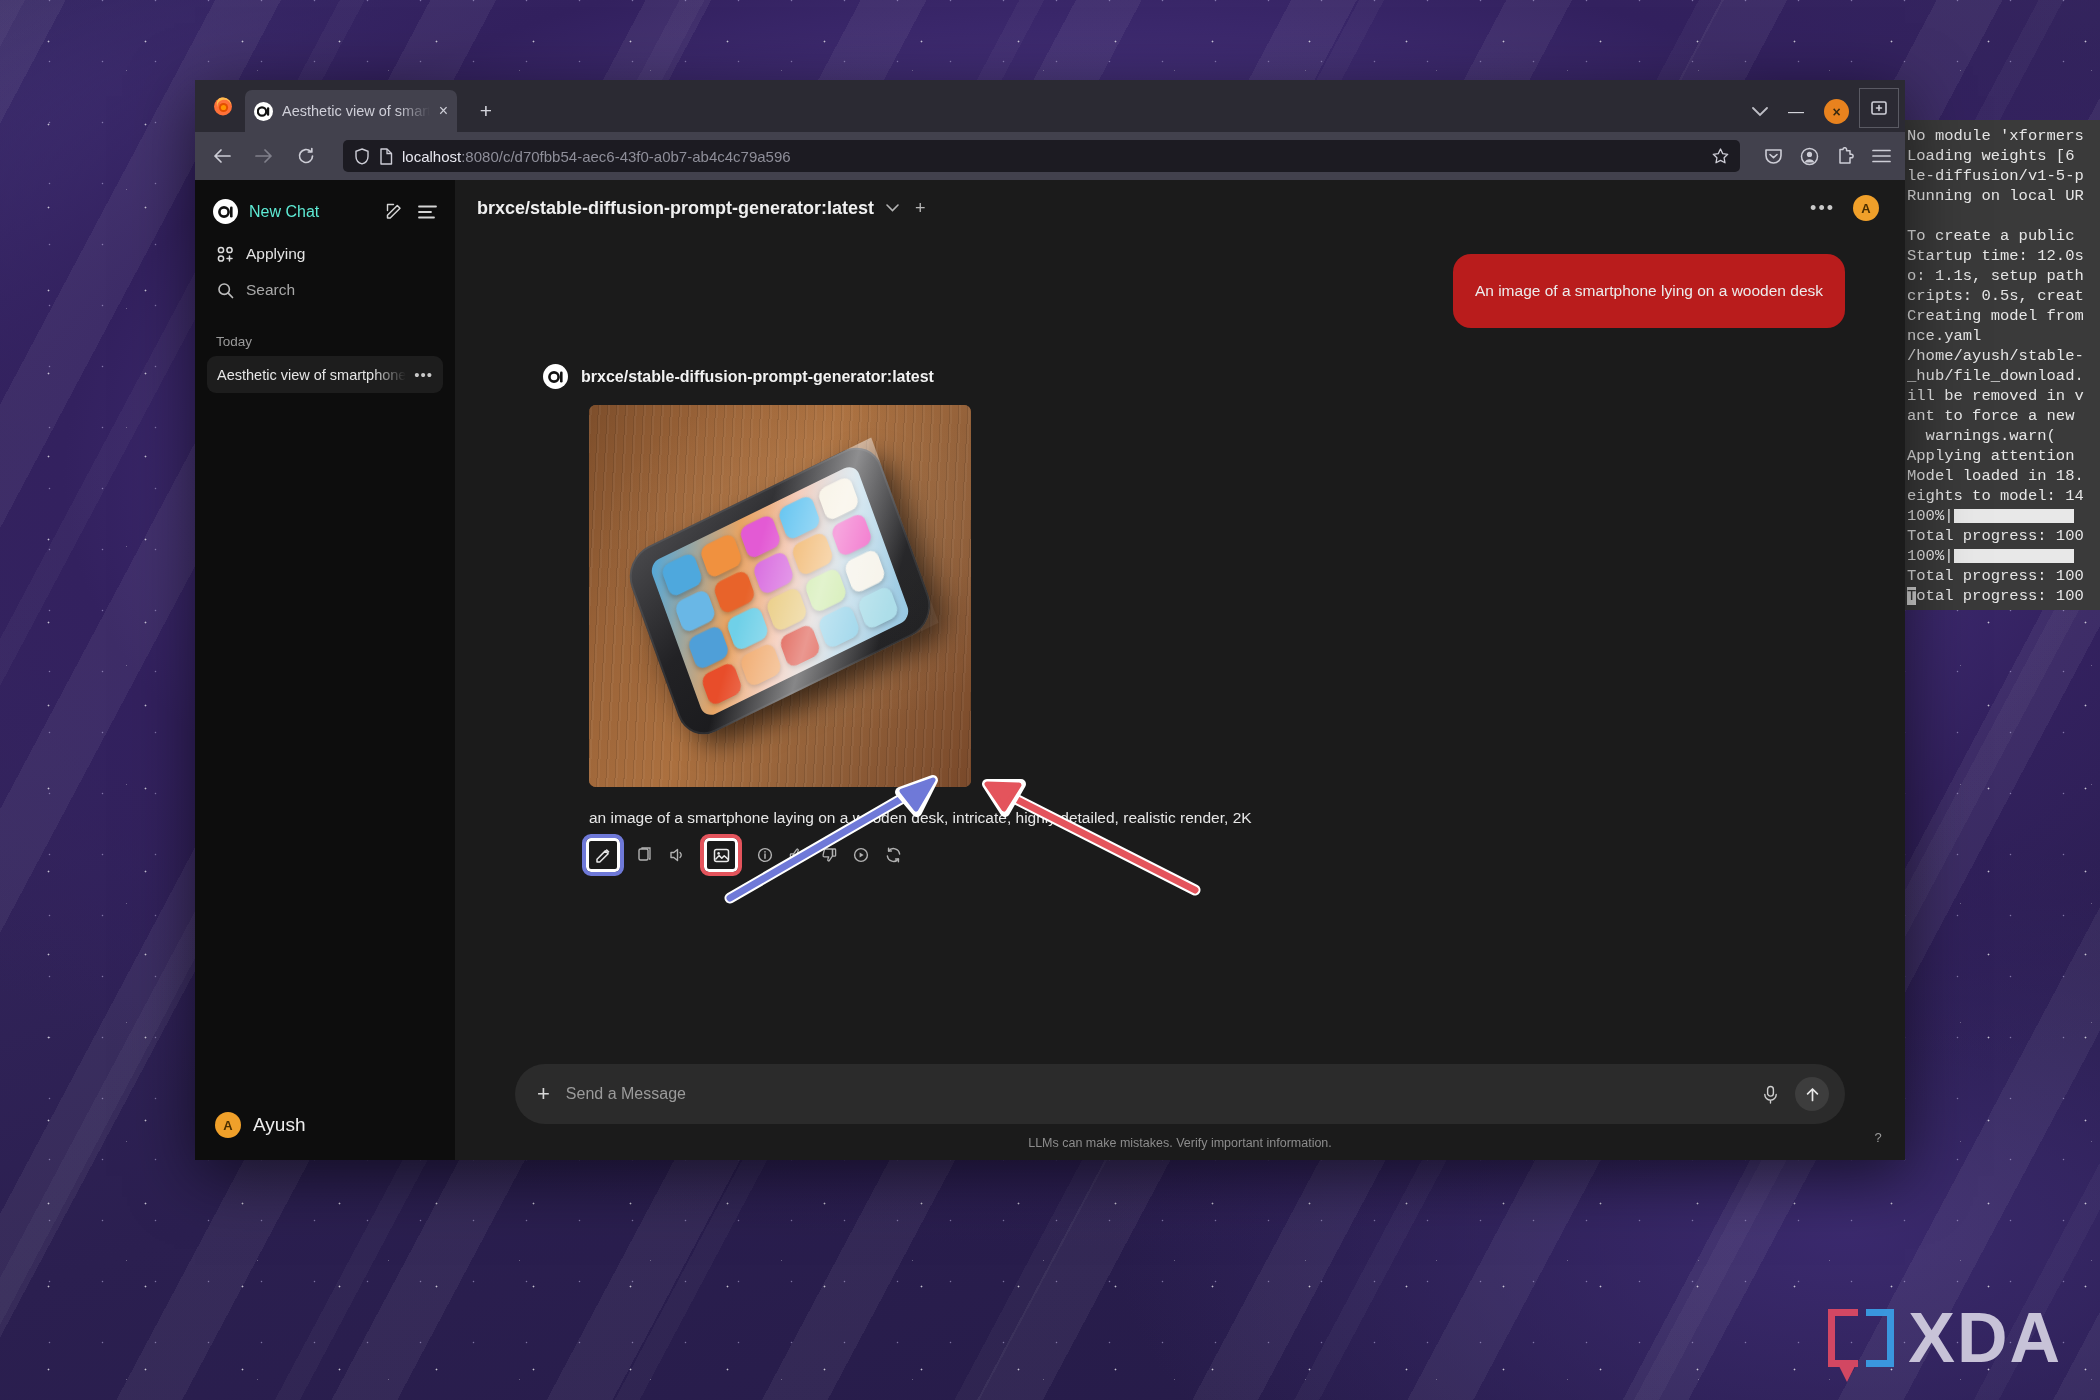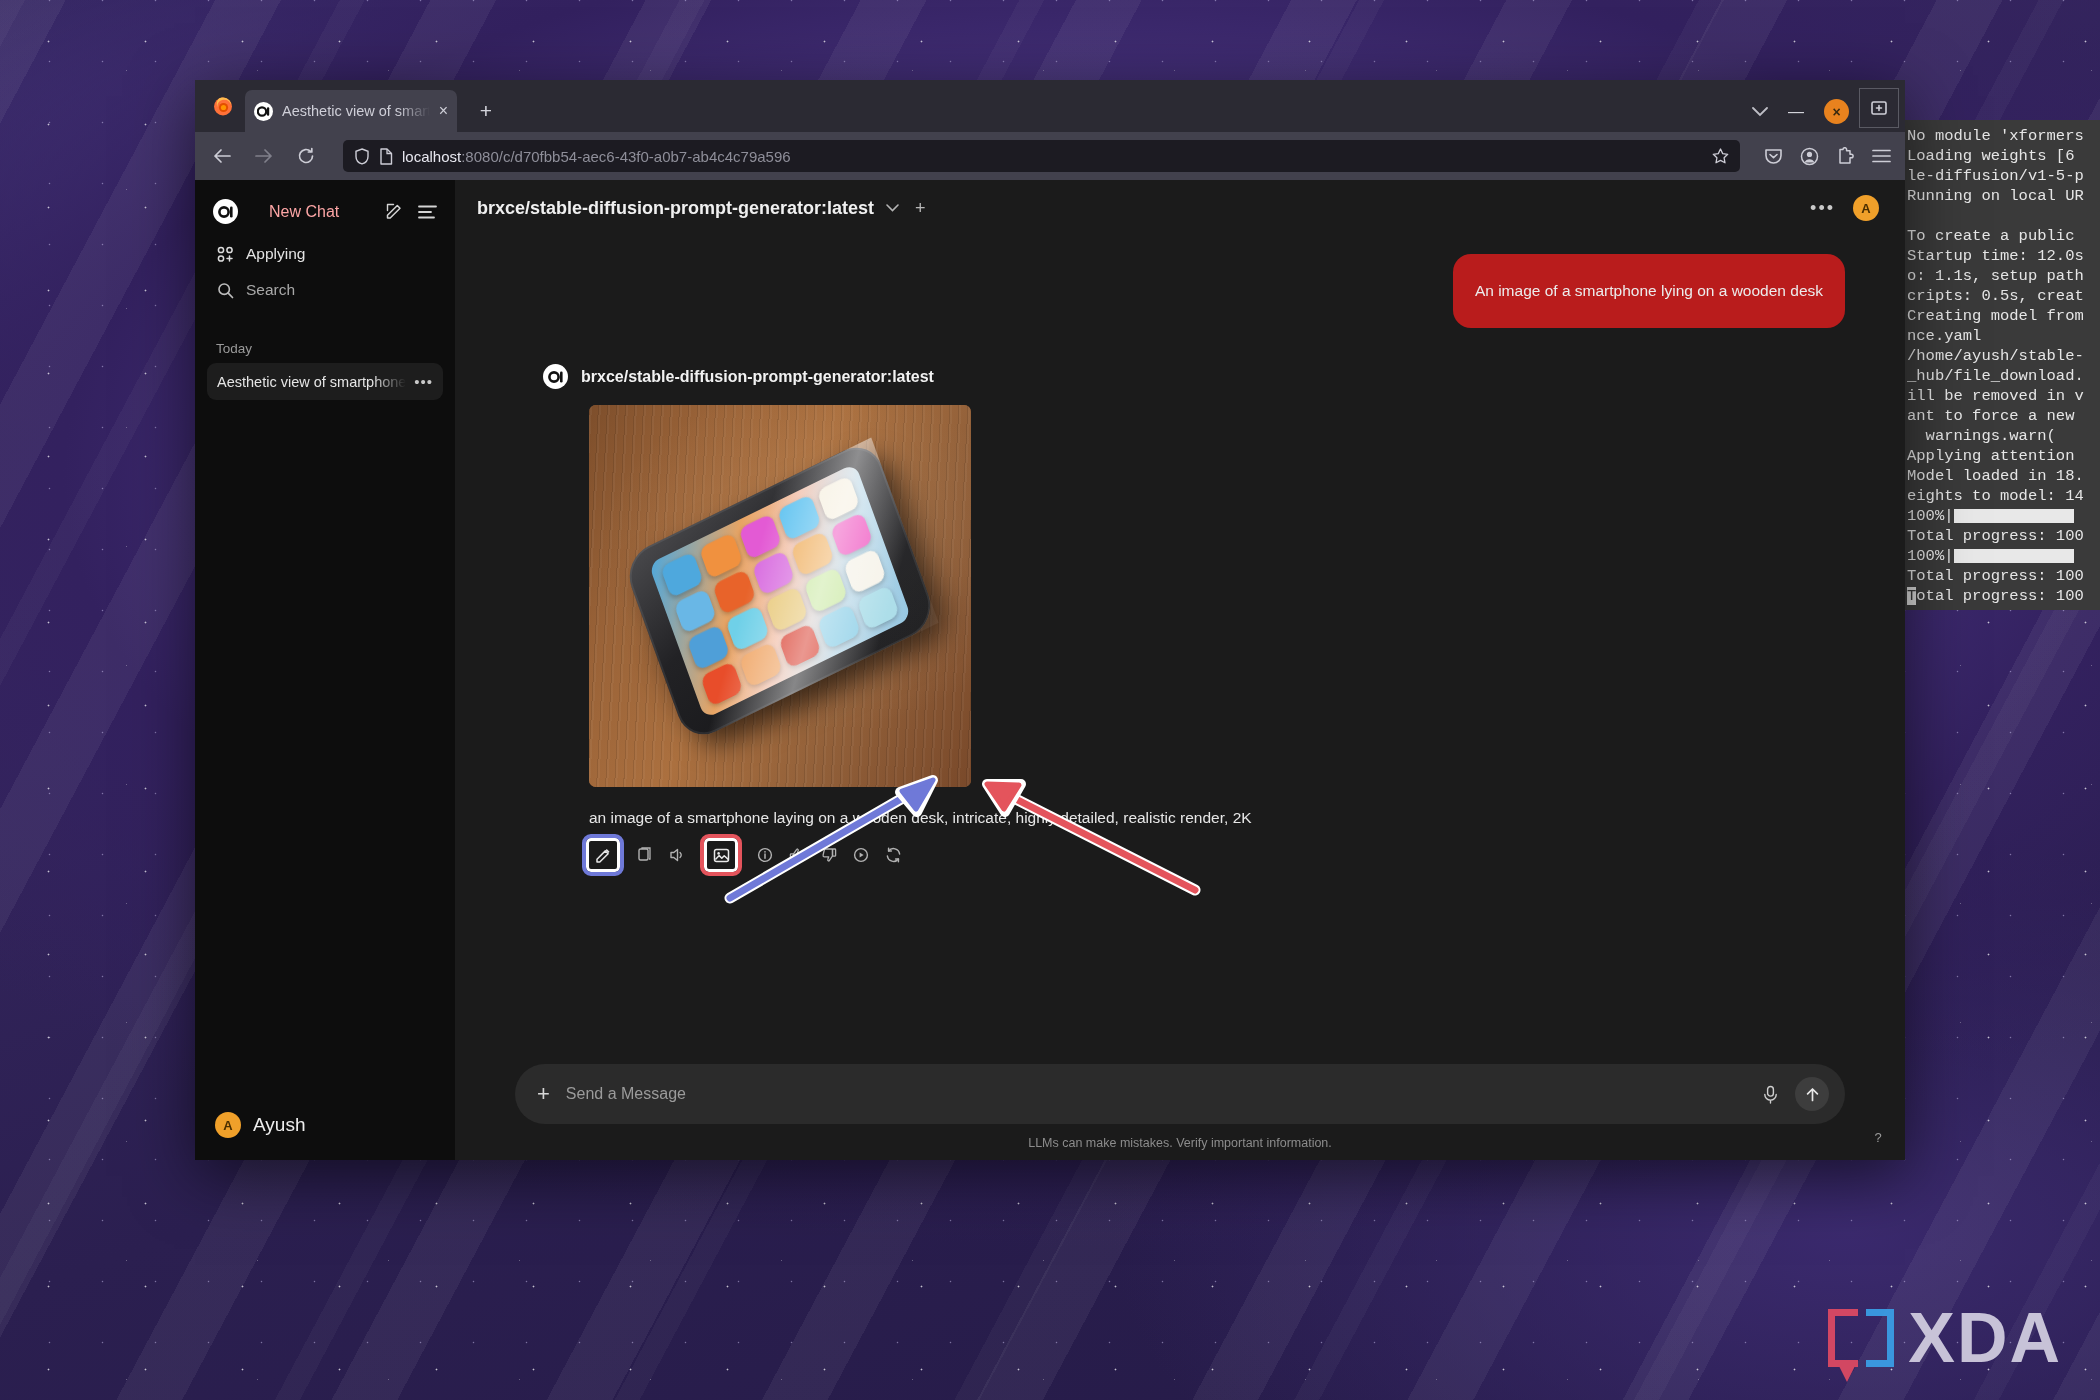--- a/index.html
+++ b/index.html
@@ -156,29 +156,29 @@
   
   #sidebar {
     width: 260px; background: #0d0d0d; display: flex; flex-direction: column;
     padding: 14px 12px 0 12px; flex: 0 0 auto;
   }
   #sb-top { display: flex; align-items: center; gap: 11px; padding: 5px 6px 0 6px; }
   .oi-logo {
     width: 25px; height: 25px; border-radius: 50%; background: #fff;
     display: flex; align-items: center; justify-content: center; flex: 0 0 auto;
   }
-  #sb-newchat-label { color: #fca5a5; font-size: 16px; font-weight: 500; margin-left: 20px; }
+  #sb-newchat-label { color: #5eead4; font-size: 16px; font-weight: 500; }
   #sb-top .sb-actions { margin-left: auto; display: flex; align-items: center; gap: 14px; color: #d4d4d4; }
   .sb-item {
     display: flex; align-items: center; gap: 11px; padding: 9px 8px;
     border-radius: 8px; color: #e3e3e3; font-size: 15.5px;
   }
   .sb-item .ico { width: 20px; display: flex; align-items: center; justify-content: center; color: #dcdcdc; }
   .sb-item.muted { color: #a8a8a8; }
-  #sb-groups { margin-top: 29px; }
+  #sb-groups { margin-top: 22px; }
   .sb-group-label { color: #9a9a9a; font-size: 13.5px; padding: 4px 9px 7px 9px; }
   .sb-chat {
     display: flex; align-items: center; gap: 8px; padding: 10px 10px;
     border-radius: 9px; background: #1d1d1d; color: #e6e6e6; font-size: 14.5px;
   }
   .sb-chat .chat-title {
     flex: 1 1 auto; white-space: nowrap; overflow: hidden;
     -webkit-mask-image: linear-gradient(90deg, #000 82%, transparent 100%);
             mask-image: linear-gradient(90deg, #000 82%, transparent 100%);
   }

